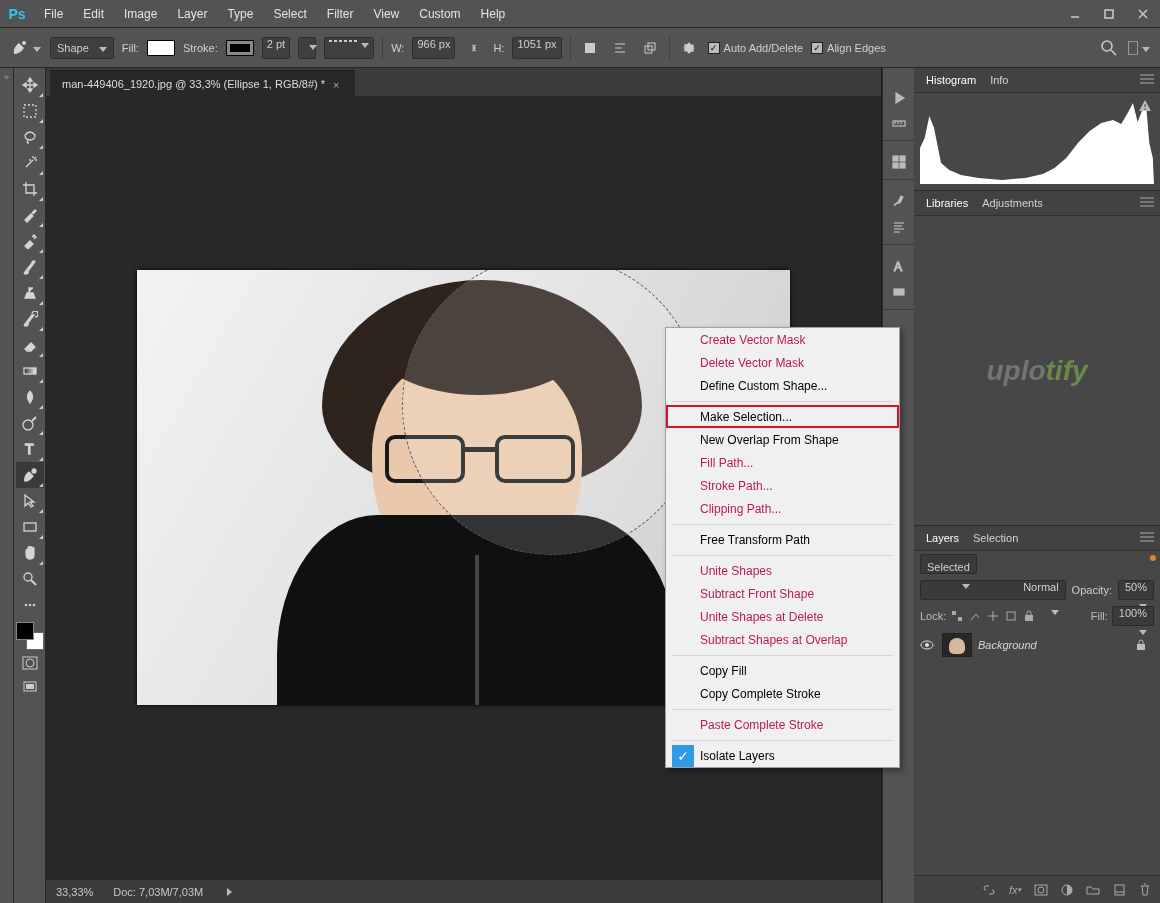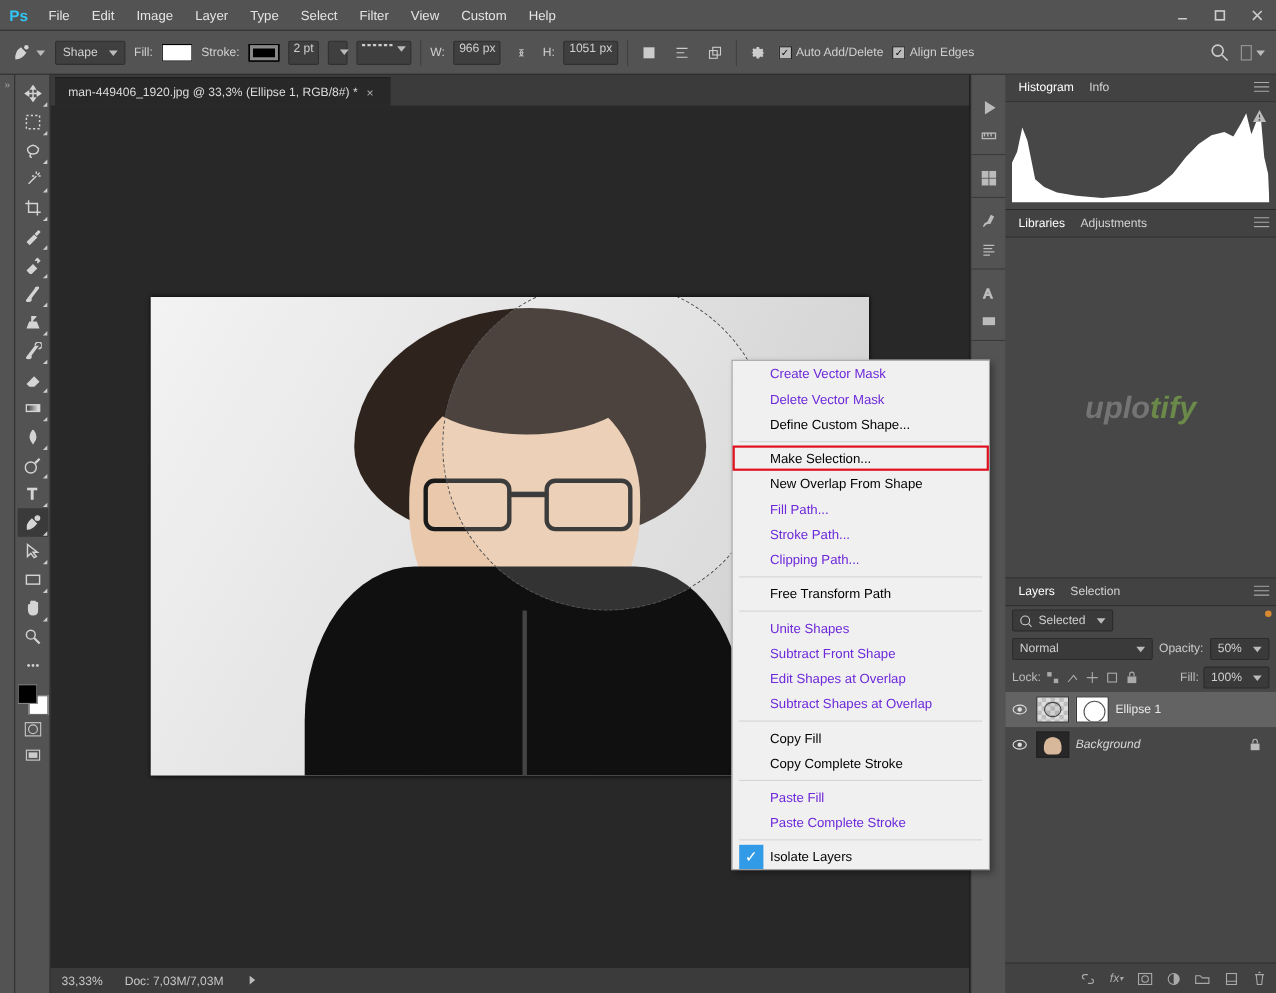--- a/index.html
+++ b/index.html
@@ -81,21 +81,21 @@
   .panel-body { background:#474747; border-bottom:1px solid #2a2a2a; }
   .histogram-body { height:98px; display:flex; align-items:flex-end; padding:6px; position:relative; }
   .hist-warn { position:absolute; right:8px; top:6px; width:14px; height:14px; }
   
   .libraries-body { height:310px; display:flex; align-items:center; justify-content:center; }
   .watermark { color:#747474; font-size:28px; font-weight:bold; font-style:italic; }
   .watermark .green { color:#6b8a4a; }
   
   .layers-body { flex:1; background:#474747; display:flex; flex-direction:column; }
   .layers-row1 { height:26px; display:flex; align-items:center; padding:0 6px; gap:6px; position:relative; }
-  .row1-select { background:#3a3a3a; border:1px solid #2b2b2b; height:20px; padding:0 6px; display:flex; align-items:center; gap:6px; border-radius:2px; color:#cfcfcf; }
+  .row1-select { background:#3a3a3a; border:1px solid #2b2b2b; height:20px; padding:0 6px; display:flex; align-items:flex-end; gap:6px; border-radius:2px; color:#cfcfcf;flex-direction:column; }
   .dirty-dot { width:6px; height:6px; border-radius:50%; background:#d78a2f; position:absolute; right:4px; top:4px; }
   .layers-row2 { height:26px; display:flex; align-items:center; padding:0 6px; gap:6px; }
   .layers-row3 { height:26px; display:flex; align-items:center; padding:0 6px; gap:4px; font-size:11px; color:#bcbcbc; }
   .lock-icn { width:14px; height:14px; display:flex; align-items:center; justify-content:center; }
   .layer-item { height:32px; display:flex; align-items:center; padding:0 4px; gap:6px; }
   .layer-item.sel { background:#636363; }
   .eye-s { width:18px; height:18px; display:flex; align-items:center; justify-content:center; }
   .thumb-s { width:30px; height:24px; background:#ddd; border:1px solid #222; background-image:linear-gradient(45deg,#bbb 25%,transparent 25%),linear-gradient(-45deg,#bbb 25%,transparent 25%),linear-gradient(45deg,transparent 75%,#bbb 75%),linear-gradient(-45deg,transparent 75%,#bbb 75%); background-size:8px 8px; background-position:0 0,0 4px,4px -4px,-4px 0; position:relative; }
   .thumb-s.bg { background:#272727; }
   .thumb-s.bg::after { content:""; position:absolute; top:4px; left:6px; width:16px; height:16px; background:#d7b89b; border-radius:50% 50% 30% 30%; }
@@ -104,21 +104,21 @@
   .thumb-mask::after { content:""; position:absolute; left:6px; top:3px; width:18px; height:18px; border:1px solid #555; border-radius:50%; }
   .lname { color:#e8e8e8; font-size:11px; }
   .lname.italic { font-style:italic; color:#d7d7d7; }
   .lock-end { margin-left:auto; margin-right:8px; width:12px; height:12px; }
   .layers-footer { height:28px; margin-top:auto; background:#424242; border-top:1px solid #303030; display:flex; align-items:center; justify-content:flex-end; gap:12px; padding:0 8px; }
   .lf-icon { width:14px; height:14px; display:flex; align-items:center; justify-content:center; color:#aaa; }
 
   
   .context-menu { position:absolute; top:327px; left:665px; width:235px; background:#f0f0f0; border:1px solid #a0a0a0; box-shadow:3px 3px 6px rgba(0,0,0,0.35); color:#000; font-size:12px; }
   .ctx-item { height:23px; display:flex; align-items:center; padding:0 24px 0 34px; }
-  .ctx-item.disabled { color:#6d28d9; }
+  .ctx-item.disabled { color:#be185d; }
   .ctx-item.highlight { outline:2px solid #e01020; outline-offset:-2px; }
   .ctx-sep { height:8px; display:flex; align-items:center; padding:0 6px; }
   .ctx-sep::before { content:""; flex:1; height:1px; background:#d5d5d5; }
   .ctx-check { position:absolute; left:6px; width:22px; height:22px; background:#329be7; display:flex; align-items:center; justify-content:center; color:#fff; font-size:14px; }
   .ctx-item.withcheck { position:relative; }
 
   .chev::after { content:""; display:inline-block; width:0; height:0; margin-left:4px; border-left:4px solid transparent; border-right:4px solid transparent; border-top:5px solid #bbb; }
   .chevr::after { content:""; display:inline-block; width:0; height:0; margin-left:4px; border-top:4px solid transparent; border-bottom:4px solid transparent; border-left:5px solid #bbb; }
 </style>
 </head>
@@ -590,31 +590,20 @@
             </svg>
           </span>
         <span style="flex:1"></span>
         <span>Fill:</span>
         <div class="row1-select">
             <span>100%</span>
             <span class="chev"></span>
           </div>
       </div>
 
-      <div class="layer-item sel">
-        <span class="eye-s">
-            <svg width="14" height="10">
-              <ellipse cx="7" cy="5" rx="6" ry="4" stroke="#ddd" fill="none"></ellipse>
-              <circle cx="7" cy="5" r="2" fill="#ddd"></circle>
-            </svg>
-          </span>
-        <span class="thumb-s thumb-ellipse"></span>
-        <span class="thumb-mask"></span>
-        <span class="lname">Ellipse 1</span>
-      </div>
       <div class="layer-item">
         <span class="eye-s">
             <svg width="14" height="10">
               <ellipse cx="7" cy="5" rx="6" ry="4" stroke="#ddd" fill="none"></ellipse>
               <circle cx="7" cy="5" r="2" fill="#ddd"></circle>
             </svg>
           </span>
         <span class="thumb-s bg"></span>
         <span class="lname italic">Background</span>
         <span class="lock-end"><svg width="10" height="12">
@@ -671,23 +660,22 @@
     <div class="ctx-item highlight">Make Selection...</div>
     <div class="ctx-item">New Overlap From Shape</div>
     <div class="ctx-item disabled">Fill Path...</div>
     <div class="ctx-item disabled">Stroke Path...</div>
     <div class="ctx-item disabled">Clipping Path...</div>
     <div class="ctx-sep"></div>
     <div class="ctx-item">Free Transform Path</div>
     <div class="ctx-sep"></div>
     <div class="ctx-item disabled">Unite Shapes</div>
     <div class="ctx-item disabled">Subtract Front Shape</div>
-    <div class="ctx-item disabled">Edit Shapes at Overlap</div>
+    <div class="ctx-item disabled">Unite Shapes at Delete</div>
     <div class="ctx-item disabled">Subtract Shapes at Overlap</div>
     <div class="ctx-sep"></div>
     <div class="ctx-item">Copy Fill</div>
     <div class="ctx-item">Copy Complete Stroke</div>
     <div class="ctx-sep"></div>
-    <div class="ctx-item disabled">Paste Fill</div>
     <div class="ctx-item disabled">Paste Complete Stroke</div>
     <div class="ctx-sep"></div>
     <div class="ctx-item withcheck">Isolate Layers<span class="ctx-check">✓</span></div>
   </div>
 
 </body></html>

